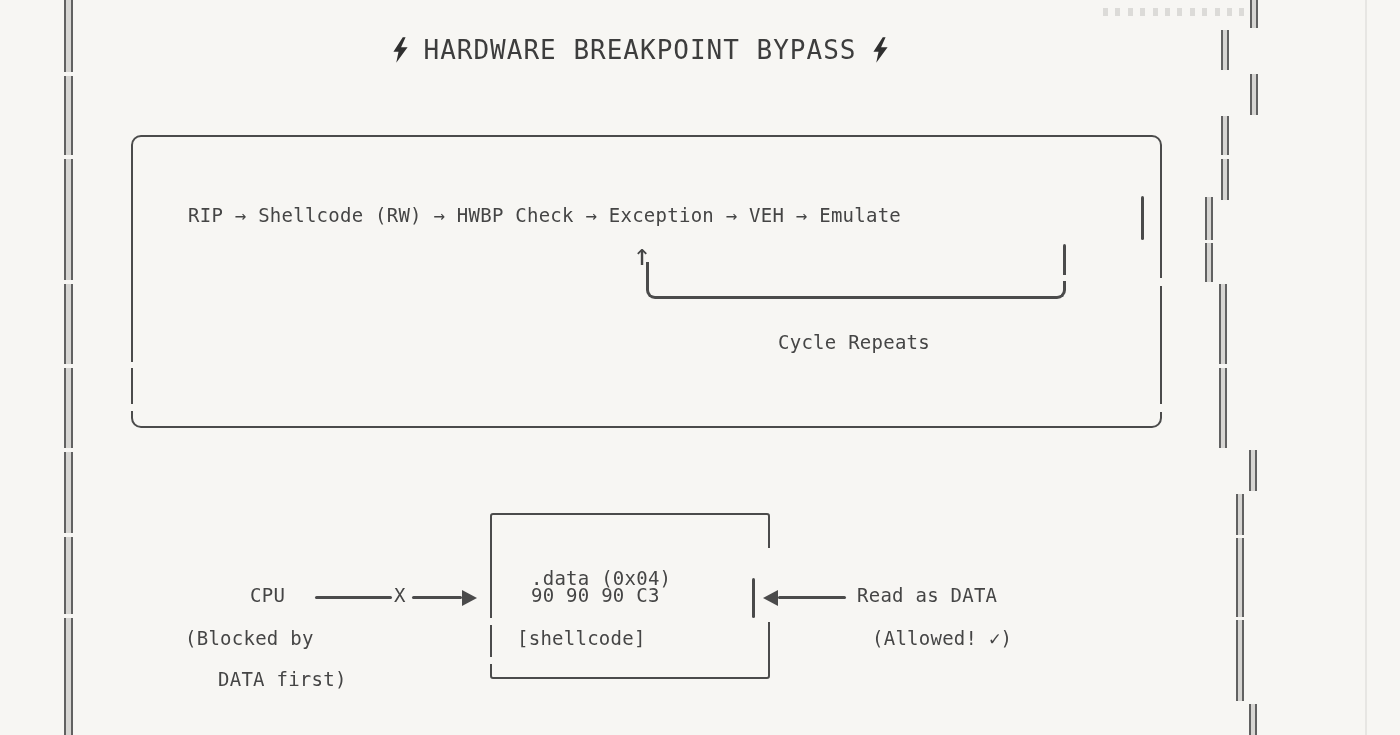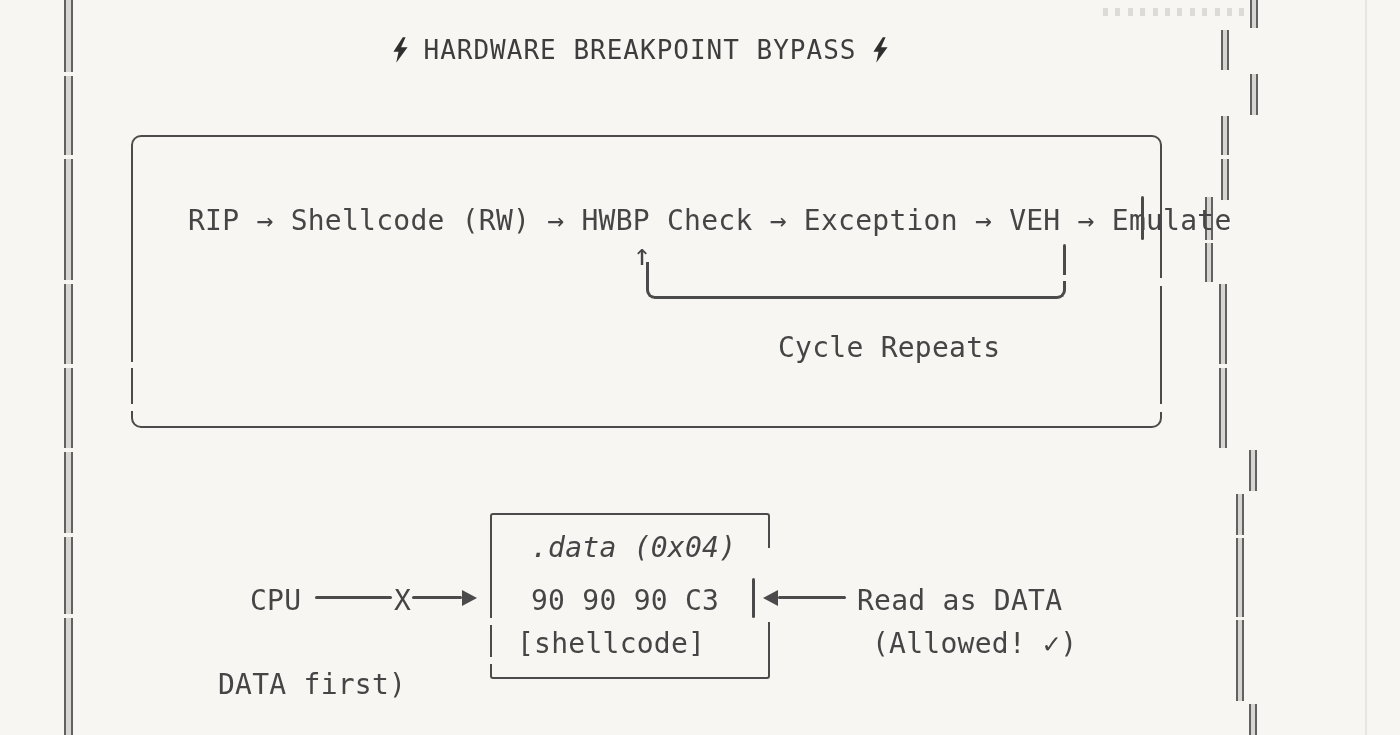--- a/index.html
+++ b/index.html
@@ -9,21 +9,21 @@
     --bar-edge:#616161;
     --bar-mid:#d6d5d2;
     --faint:#e7e6e3;
   }
   html,body{margin:0;padding:0;background:var(--bg);}
   .stage{
     position:relative;width:1400px;height:735px;overflow:hidden;
     background:var(--bg);color:var(--ink);
     font-family:"DejaVu Sans Mono","Liberation Mono",monospace;
   }
-  .txt{position:absolute;white-space:pre;font-size:28px;line-height:1.15;letter-spacing:.25px;color:var(--ink);}
+  .txt{position:absolute;white-space:pre;font-size:19px;line-height:1.15;letter-spacing:.25px;color:var(--ink);}
   .hline{position:absolute;height:3px;background:var(--line);border-radius:2px;}
   .vline{position:absolute;width:3px;background:var(--line);border-radius:2px;}
   .gap{position:absolute;background:var(--bg);}
   .box{position:absolute;border:2.5px solid var(--line);box-sizing:border-box;}
   .vbar{position:absolute;box-sizing:border-box;
     border-left:2.5px solid var(--bar-edge);border-right:2.5px solid var(--bar-edge);
     background:var(--bar-mid);}
   .dot{position:absolute;width:5px;height:8px;background:#dcdbd8;}
   .title-row{position:absolute;left:140px;top:34px;width:1000px;height:32px;
     display:flex;align-items:center;justify-content:center;gap:15px;}
@@ -109,31 +109,32 @@
   <div class="vline" style="left:1063px;top:244px;height:22px;"></div>
   <div class="loop-bracket"></div>
   <div class="gap" style="left:1062px;top:275px;width:6px;height:6px;"></div>
   <div class="txt" style="left:733px;top:332px;margin-left:45px;">Cycle Repeats</div>
 
   <div class="box" style="left:490px;top:513px;width:280px;height:166px;border-radius:3px;"></div>
   <div class="gap" style="left:766px;top:548px;width:8px;height:74px;"></div>
   <div class="gap" style="left:487px;top:618px;width:7px;height:7px;"></div>
   <div class="gap" style="left:487px;top:657px;width:7px;height:7px;"></div>
 
-  <div class="txt" style="left:531px;top:532px;font-style:italic;">.data (0x04)</div>
+  <div class="txt" style="left:531px;top:568px;">.data (0x04)</div>
   <div class="txt" style="left:531px;top:585px;text-align:center;">90 90 90 C3</div>
   <div class="txt" style="left:517px;top:628px;text-align:center;">[shellcode]</div>
 
   <div class="vline" style="left:752px;top:578px;height:40px;background:#4a4a4a;"></div>
 
   <div class="txt" style="left:250px;top:585px;">CPU</div>
   <div class="hline" style="left:315px;top:596px;width:77px;"></div>
   <div class="txt" style="left:394px;top:585px;">X</div>
   <div class="hline" style="left:412px;top:596px;width:50px;"></div>
   <div class="arrowhead-r" style="left:462px;top:590px;"></div>
+  <div class="txt" style="left:185px;top:628px;">(Blocked by</div>
   <div class="txt" style="left:218px;top:669px;">DATA first)</div>
 
   <div class="arrowhead-l" style="left:763px;top:590px;"></div>
   <div class="hline" style="left:778px;top:596px;width:68px;"></div>
   <div class="txt" style="left:857px;top:585px;">Read as DATA</div>
   <div class="txt" style="left:872px;top:628px;">(Allowed! ✓)</div>
 
 </div>
 
 </body></html>

